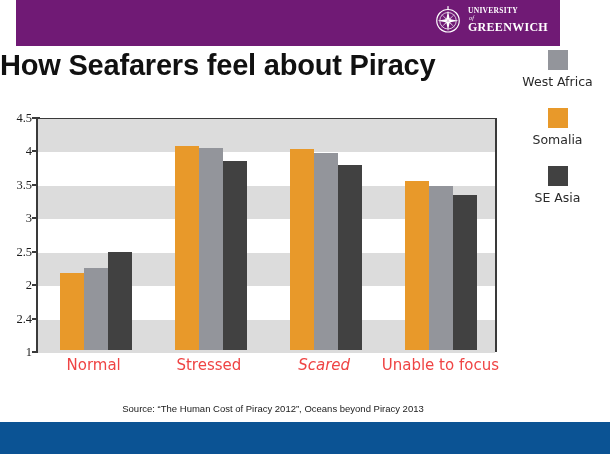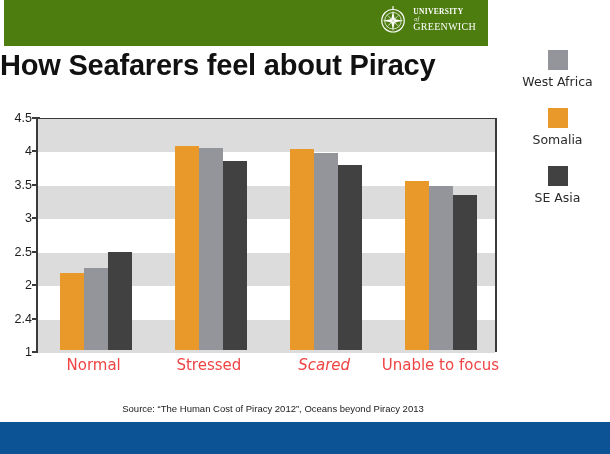--- a/index.html
+++ b/index.html
@@ -6,36 +6,36 @@
   body{
     width:610px;height:454px;
     background:#ffffff;
     font-family:"Liberation Sans", sans-serif;
     overflow:hidden;
     position:relative;
   }
 
   
   #header-bar{
-    position:absolute;left:4px;top:0;width:484px;height:46px;
-    background:#4d7c0f;
+    position:absolute;left:16px;top:0;width:544px;height:46px;
+    background:#701a75;
   }
   #logo{
     position:absolute;right:12px;top:5px;
     display:flex;align-items:center;gap:5px;
   }
   #logo-mark{width:30px;height:30px;display:block;}
   #logo-text{
     color:#ffffff;line-height:1.02;
     font-family:"Liberation Serif", serif;
     letter-spacing:.3px;
   }
   #logo-text .l1{font-size:7.5px;font-weight:700;display:block;}
   #logo-text .l2{font-size:6px;font-style:italic;display:block;padding-left:1px;}
-  #logo-text .l3{font-size:10px;font-weight:400;display:block;}
+  #logo-text .l3{font-size:12px;font-weight:700;display:block;}
 
   
   #title{
     position:absolute;left:0;top:49px;width:610px;
     text-align:left;
     font-size:29px;font-weight:700;color:#111111;
     letter-spacing:-.2px;
     white-space:nowrap;
   }
 
@@ -53,21 +53,21 @@
     box-sizing:border-box;
     background:#ffffff;
   }
   .band{position:absolute;left:0;width:100%;background:#dcdcdc;}
   #axis-ticks{position:absolute;left:0;top:18px;height:234px;width:40px;}
   .tick-lab{
     position:absolute;right:8px;
     font-size:12.5px;color:#1d1d1d;
     transform:translateY(-50%);
     white-space:nowrap;
-    font-family:Liberation Sans, sans-serif;
+    font-family:Liberation Serif, serif;
   }
   .tick-mark{
     position:absolute;right:0px;width:8px;height:2px;background:#3a3a3a;
     transform:translateY(-50%);
   }
   .groups{position:absolute;left:0;top:0;width:100%;height:100%;}
   .group{
     position:absolute;bottom:0;top:0;
     display:flex;align-items:flex-end;justify-content:center;
   }

